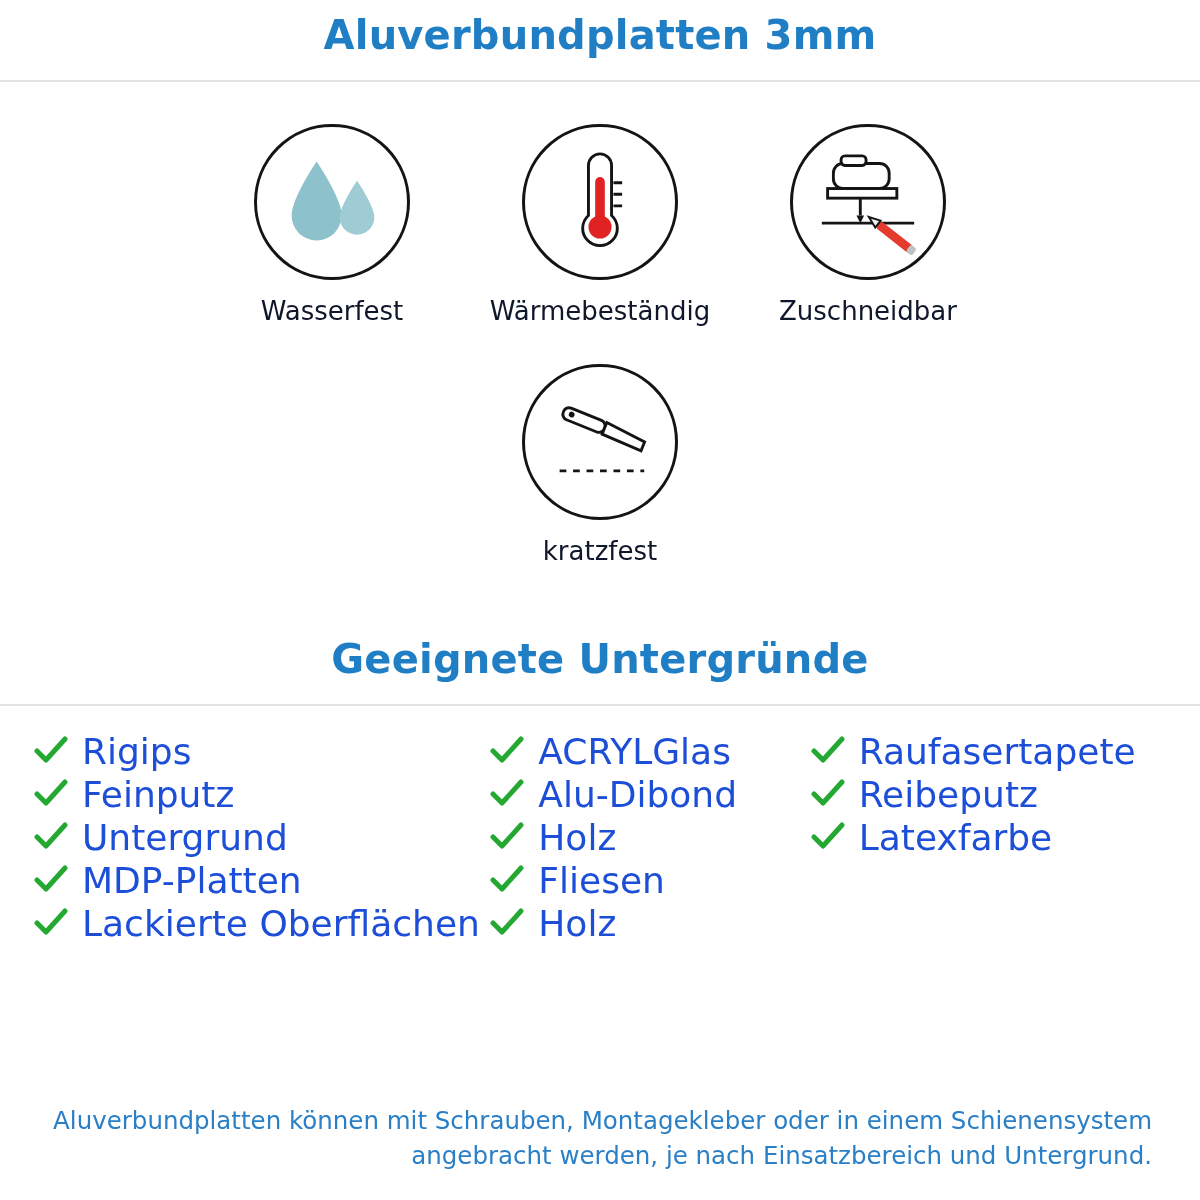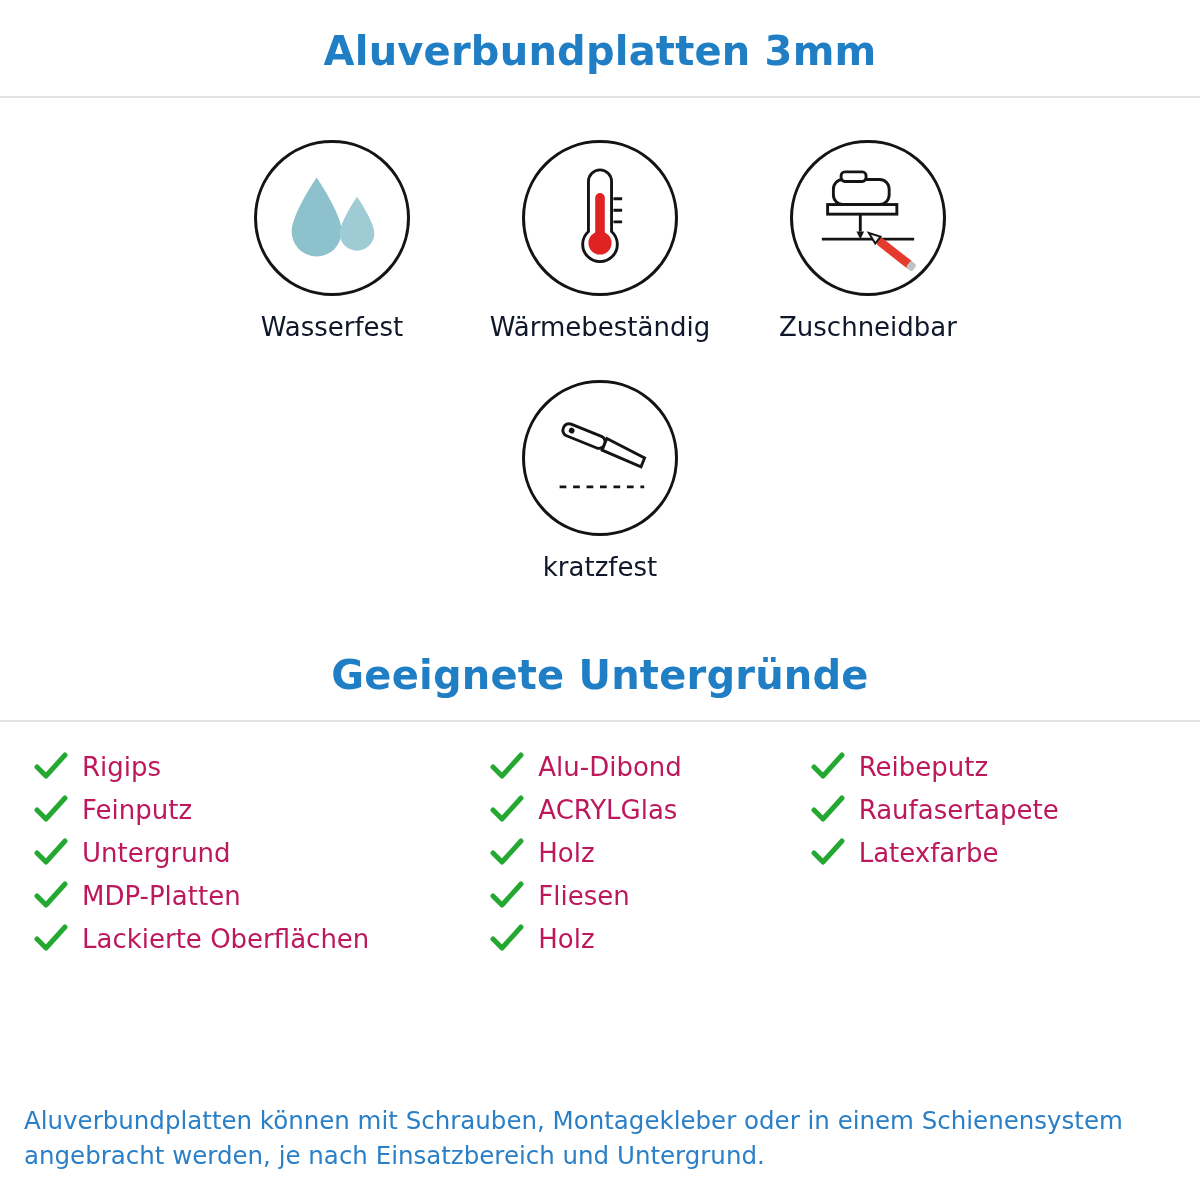--- a/index.html
+++ b/index.html
@@ -16,21 +16,21 @@
   }
 
   
   .heading {
     text-align: center;
     color: #1f7ec4;
     font-size: 40px;
     font-weight: 700;
     letter-spacing: 0.2px;
   }
-  #title-block { padding-top: 28px; }
+  #title-block { padding-top: 12px; }
   .rule {
     height: 2px;
     background: #e2e2e2;
     margin: 22px 0 0 0;
   }
 
   
   .features {
     padding: 0 24px;
   }
@@ -85,35 +85,35 @@
     margin-bottom: 1px;
   }
   .check {
     width: 34px; height: 30px;
     flex: 0 0 34px;
     margin-right: 14px;
     position: relative;
   }
   .check svg { display: block; }
   .li-label {
-    font-size: 26px;
-    color: #be185d;
+    font-size: 36px;
+    color: #1d4ed8;
     white-space: nowrap;
   }
 
   
   .note {
     position: absolute;
-    left: 0; right: 4px;
+    left: 0; right: 16px;
     bottom: 26px;
-    padding: 0 24px;
+    padding: 0 32px;
     color: #2a7fc6;
     font-size: 24.5px;
     line-height: 1.42;
-    text-align: left;
+    text-align: right;
   }
 
   
   .art { width: 100%; height: 100%; }
 </style>
 </head>
 <body>
 
 <div class="page">
 
@@ -243,36 +243,36 @@
       </div>
     </div>
 
     <div class="col c2">
       <div class="li">
         <span class="check">
             <svg width="34" height="30" viewBox="0 0 34 30">
               <path d="M3 15 L12 24 L31 3" fill="none" stroke="#24a832" stroke-width="5" stroke-linecap="round" stroke-linejoin="round"></path>
             </svg>
           </span>
+        <span class="li-label">ACRYLGlas</span>
+      </div>
+      <div class="li">
+        <span class="check">
+            <svg width="34" height="30" viewBox="0 0 34 30">
+              <path d="M3 15 L12 24 L31 3" fill="none" stroke="#24a832" stroke-width="5" stroke-linecap="round" stroke-linejoin="round"></path>
+            </svg>
+          </span>
         <span class="li-label">Alu-Dibond</span>
       </div>
       <div class="li">
         <span class="check">
             <svg width="34" height="30" viewBox="0 0 34 30">
               <path d="M3 15 L12 24 L31 3" fill="none" stroke="#24a832" stroke-width="5" stroke-linecap="round" stroke-linejoin="round"></path>
             </svg>
           </span>
-        <span class="li-label">ACRYLGlas</span>
-      </div>
-      <div class="li">
-        <span class="check">
-            <svg width="34" height="30" viewBox="0 0 34 30">
-              <path d="M3 15 L12 24 L31 3" fill="none" stroke="#24a832" stroke-width="5" stroke-linecap="round" stroke-linejoin="round"></path>
-            </svg>
-          </span>
         <span class="li-label">Holz</span>
       </div>
       <div class="li">
         <span class="check">
             <svg width="34" height="30" viewBox="0 0 34 30">
               <path d="M3 15 L12 24 L31 3" fill="none" stroke="#24a832" stroke-width="5" stroke-linecap="round" stroke-linejoin="round"></path>
             </svg>
           </span>
         <span class="li-label">Fliesen</span>
       </div>
@@ -286,36 +286,36 @@
       </div>
     </div>
 
     <div class="col c3">
       <div class="li">
         <span class="check">
             <svg width="34" height="30" viewBox="0 0 34 30">
               <path d="M3 15 L12 24 L31 3" fill="none" stroke="#24a832" stroke-width="5" stroke-linecap="round" stroke-linejoin="round"></path>
             </svg>
           </span>
+        <span class="li-label">Raufasertapete</span>
+      </div>
+      <div class="li">
+        <span class="check">
+            <svg width="34" height="30" viewBox="0 0 34 30">
+              <path d="M3 15 L12 24 L31 3" fill="none" stroke="#24a832" stroke-width="5" stroke-linecap="round" stroke-linejoin="round"></path>
+            </svg>
+          </span>
         <span class="li-label">Reibeputz</span>
       </div>
       <div class="li">
         <span class="check">
             <svg width="34" height="30" viewBox="0 0 34 30">
               <path d="M3 15 L12 24 L31 3" fill="none" stroke="#24a832" stroke-width="5" stroke-linecap="round" stroke-linejoin="round"></path>
             </svg>
           </span>
-        <span class="li-label">Raufasertapete</span>
-      </div>
-      <div class="li">
-        <span class="check">
-            <svg width="34" height="30" viewBox="0 0 34 30">
-              <path d="M3 15 L12 24 L31 3" fill="none" stroke="#24a832" stroke-width="5" stroke-linecap="round" stroke-linejoin="round"></path>
-            </svg>
-          </span>
         <span class="li-label">Latexfarbe</span>
       </div>
     </div>
 
   </div>
 
   <div class="note">Aluverbundplatten können mit Schrauben, Montagekleber oder in einem Schienensystem angebracht werden, je nach Einsatzbereich und Untergrund.</div>
 
 </div>
 

